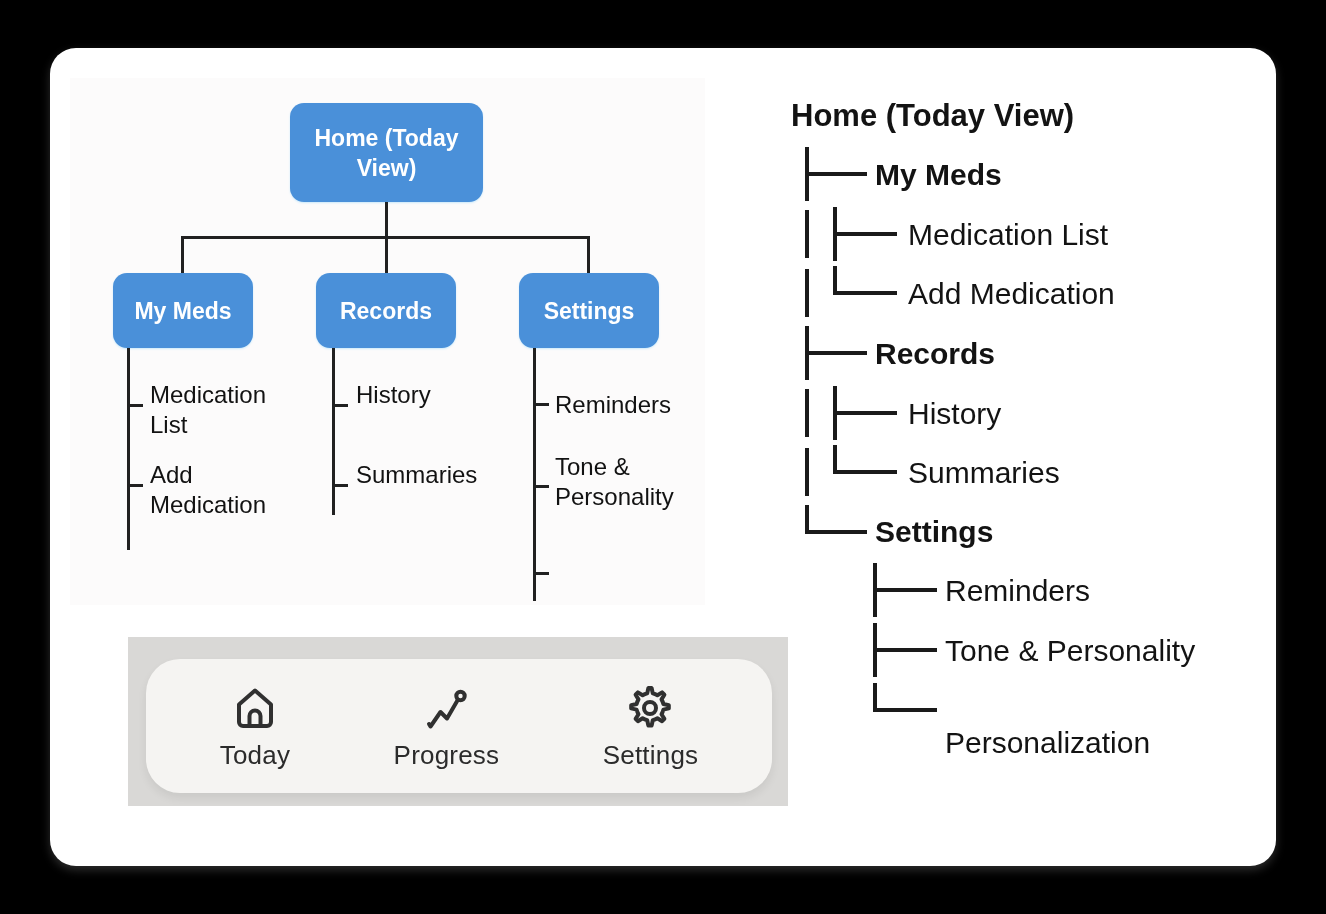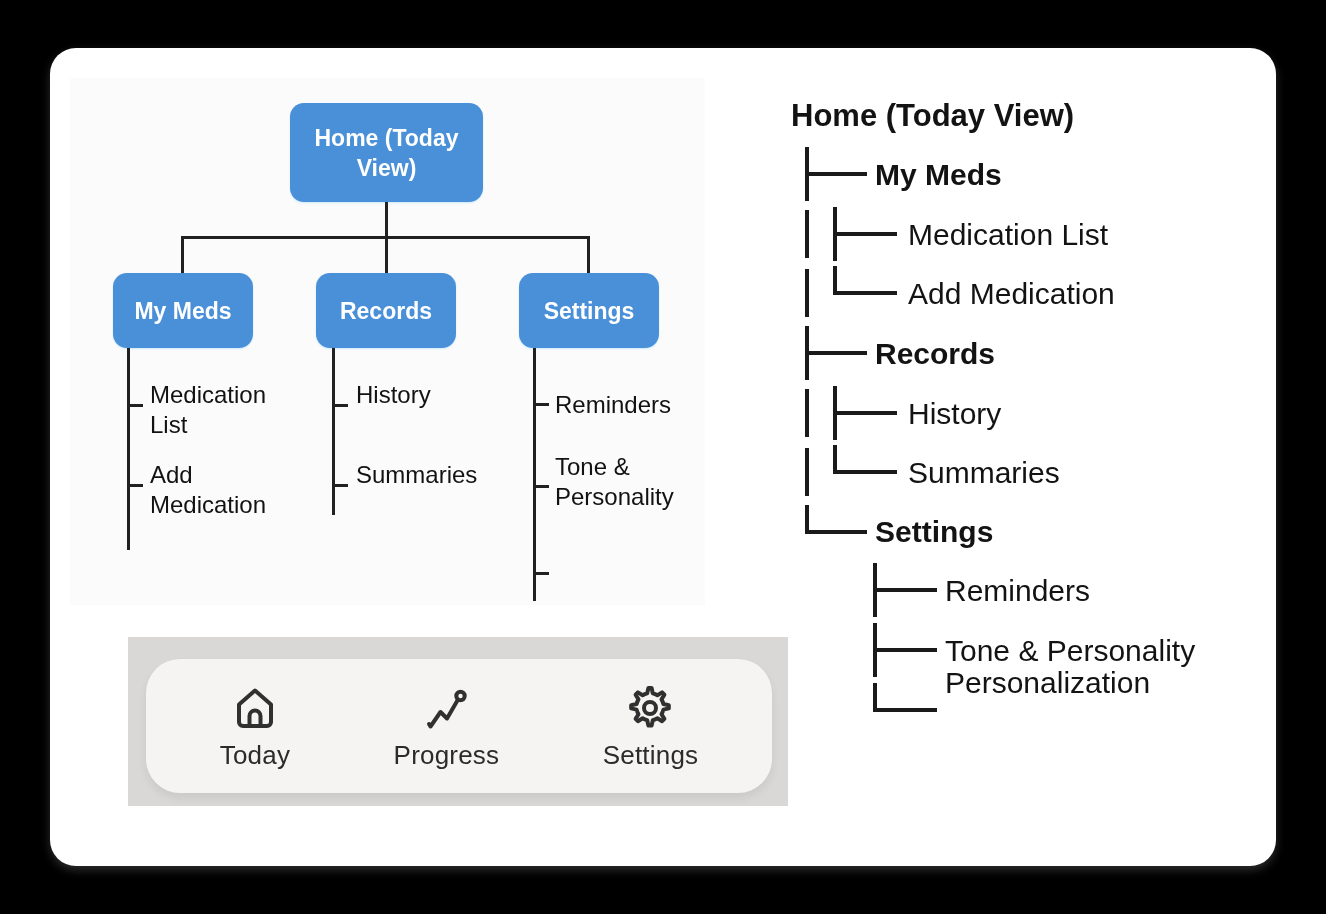--- a/index.html
+++ b/index.html
@@ -150,15 +150,15 @@
   <div class="tl-v" style="left:823px; top:515px; height:54px;"></div>
   <div class="tl-h" style="left:823px; top:540px; width:64px;"></div>
   <div class="abs tree-label" style="left:895px; top:526px;">Reminders</div>
 
   <div class="tl-v" style="left:823px; top:575px; height:54px;"></div>
   <div class="tl-h" style="left:823px; top:600px; width:64px;"></div>
   <div class="abs tree-label" style="left:895px; top:586px;">Tone &amp; Personality</div>
 
   <div class="tl-v" style="left:823px; top:635px; height:29px;"></div>
   <div class="tl-h" style="left:823px; top:660px; width:64px;"></div>
-  <div class="abs tree-label" style="left:895px; top:618px;">Personalization</div>
+  <div class="abs tree-label" style="left:895px; top:678px;">Personalization</div>
 
 </div>
 
 </body></html>

